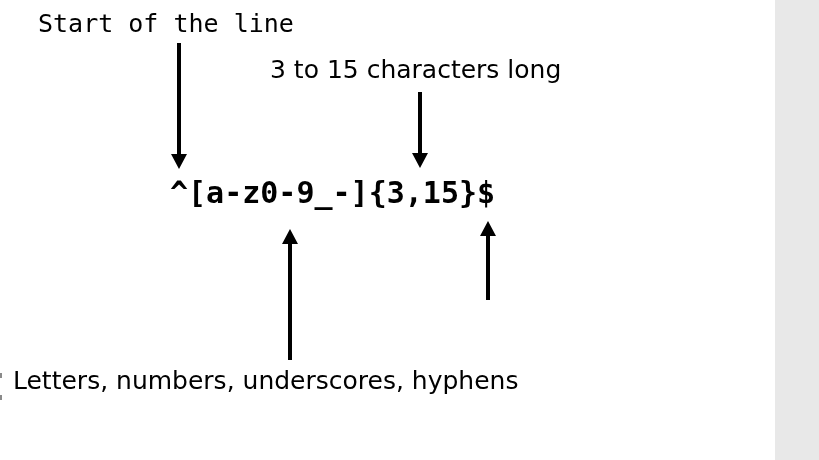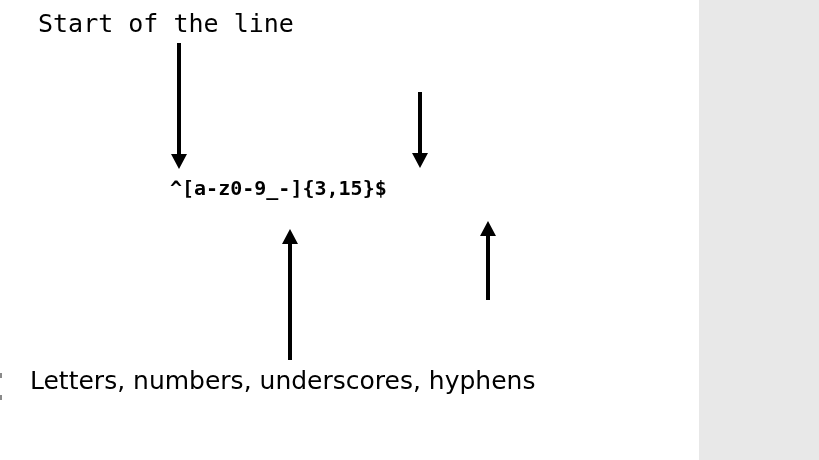--- a/index.html
+++ b/index.html
@@ -6,21 +6,21 @@
     --ink: #000000;
     --background: #ffffff;
     --edge_artifact: #8a8a8a;
   }
   * { margin: 0; padding: 0; box-sizing: border-box; }
   html, body { background: #e8e8e8; }
   body { font-family: "DejaVu Sans", sans-serif; }
 
   .canvas {
     position: relative;
-    width: 699px;
+    width: 775px;
     height: 460px;
     background: var(--background);
     overflow: hidden;
   }
 
   .label {
     position: absolute;
     color: var(--ink);
     font-size: 25px;
     line-height: 1;
@@ -31,29 +31,29 @@
     font-family: "DejaVu Sans Mono", monospace;
   }
 
   .regex {
     position: absolute;
     left: 170px;
     top: 178px;
     color: var(--ink);
     font-family: "DejaVu Sans Mono", monospace;
     font-weight: bold;
-    font-size: 20px;
+    font-size: 30px;
     line-height: 1;
     white-space: nowrap;
   }
 
   .lbl-start   { left: 38px;  top: 11px; }
   .lbl-length  { left: 270px; top: 57px; }
   .lbl-end     { left: 413px; top: 309px; }
-  .lbl-class   { left: 30px;  top: 368px; }
+  .lbl-class   { left: 13px;  top: 368px; }
 
   .arrow { position: absolute; width: 16px; }
   .arrow .shaft {
     position: absolute;
     left: 6px;
     width: 4px;
     background: var(--ink);
   }
   .arrow.down .shaft { top: 0; bottom: 9px; }
   .arrow.up   .shaft { top: 9px; bottom: 0; }
@@ -88,20 +88,21 @@
 
 <div class="canvas">
 
   <div class="label mono lbl-start">Start of the line</div>
 
   <div class="arrow down arrow-1">
     <div class="shaft"></div>
     <div class="head"></div>
   </div>
 
+  <div class="label lbl-length">3 to 15 characters long</div>
 
   <div class="arrow down arrow-2">
     <div class="shaft"></div>
     <div class="head"></div>
   </div>
 
   <div class="regex">^[a-z0-9_-]{3,15}$</div>
 
   <div class="arrow up arrow-3">
     <div class="shaft"></div>

